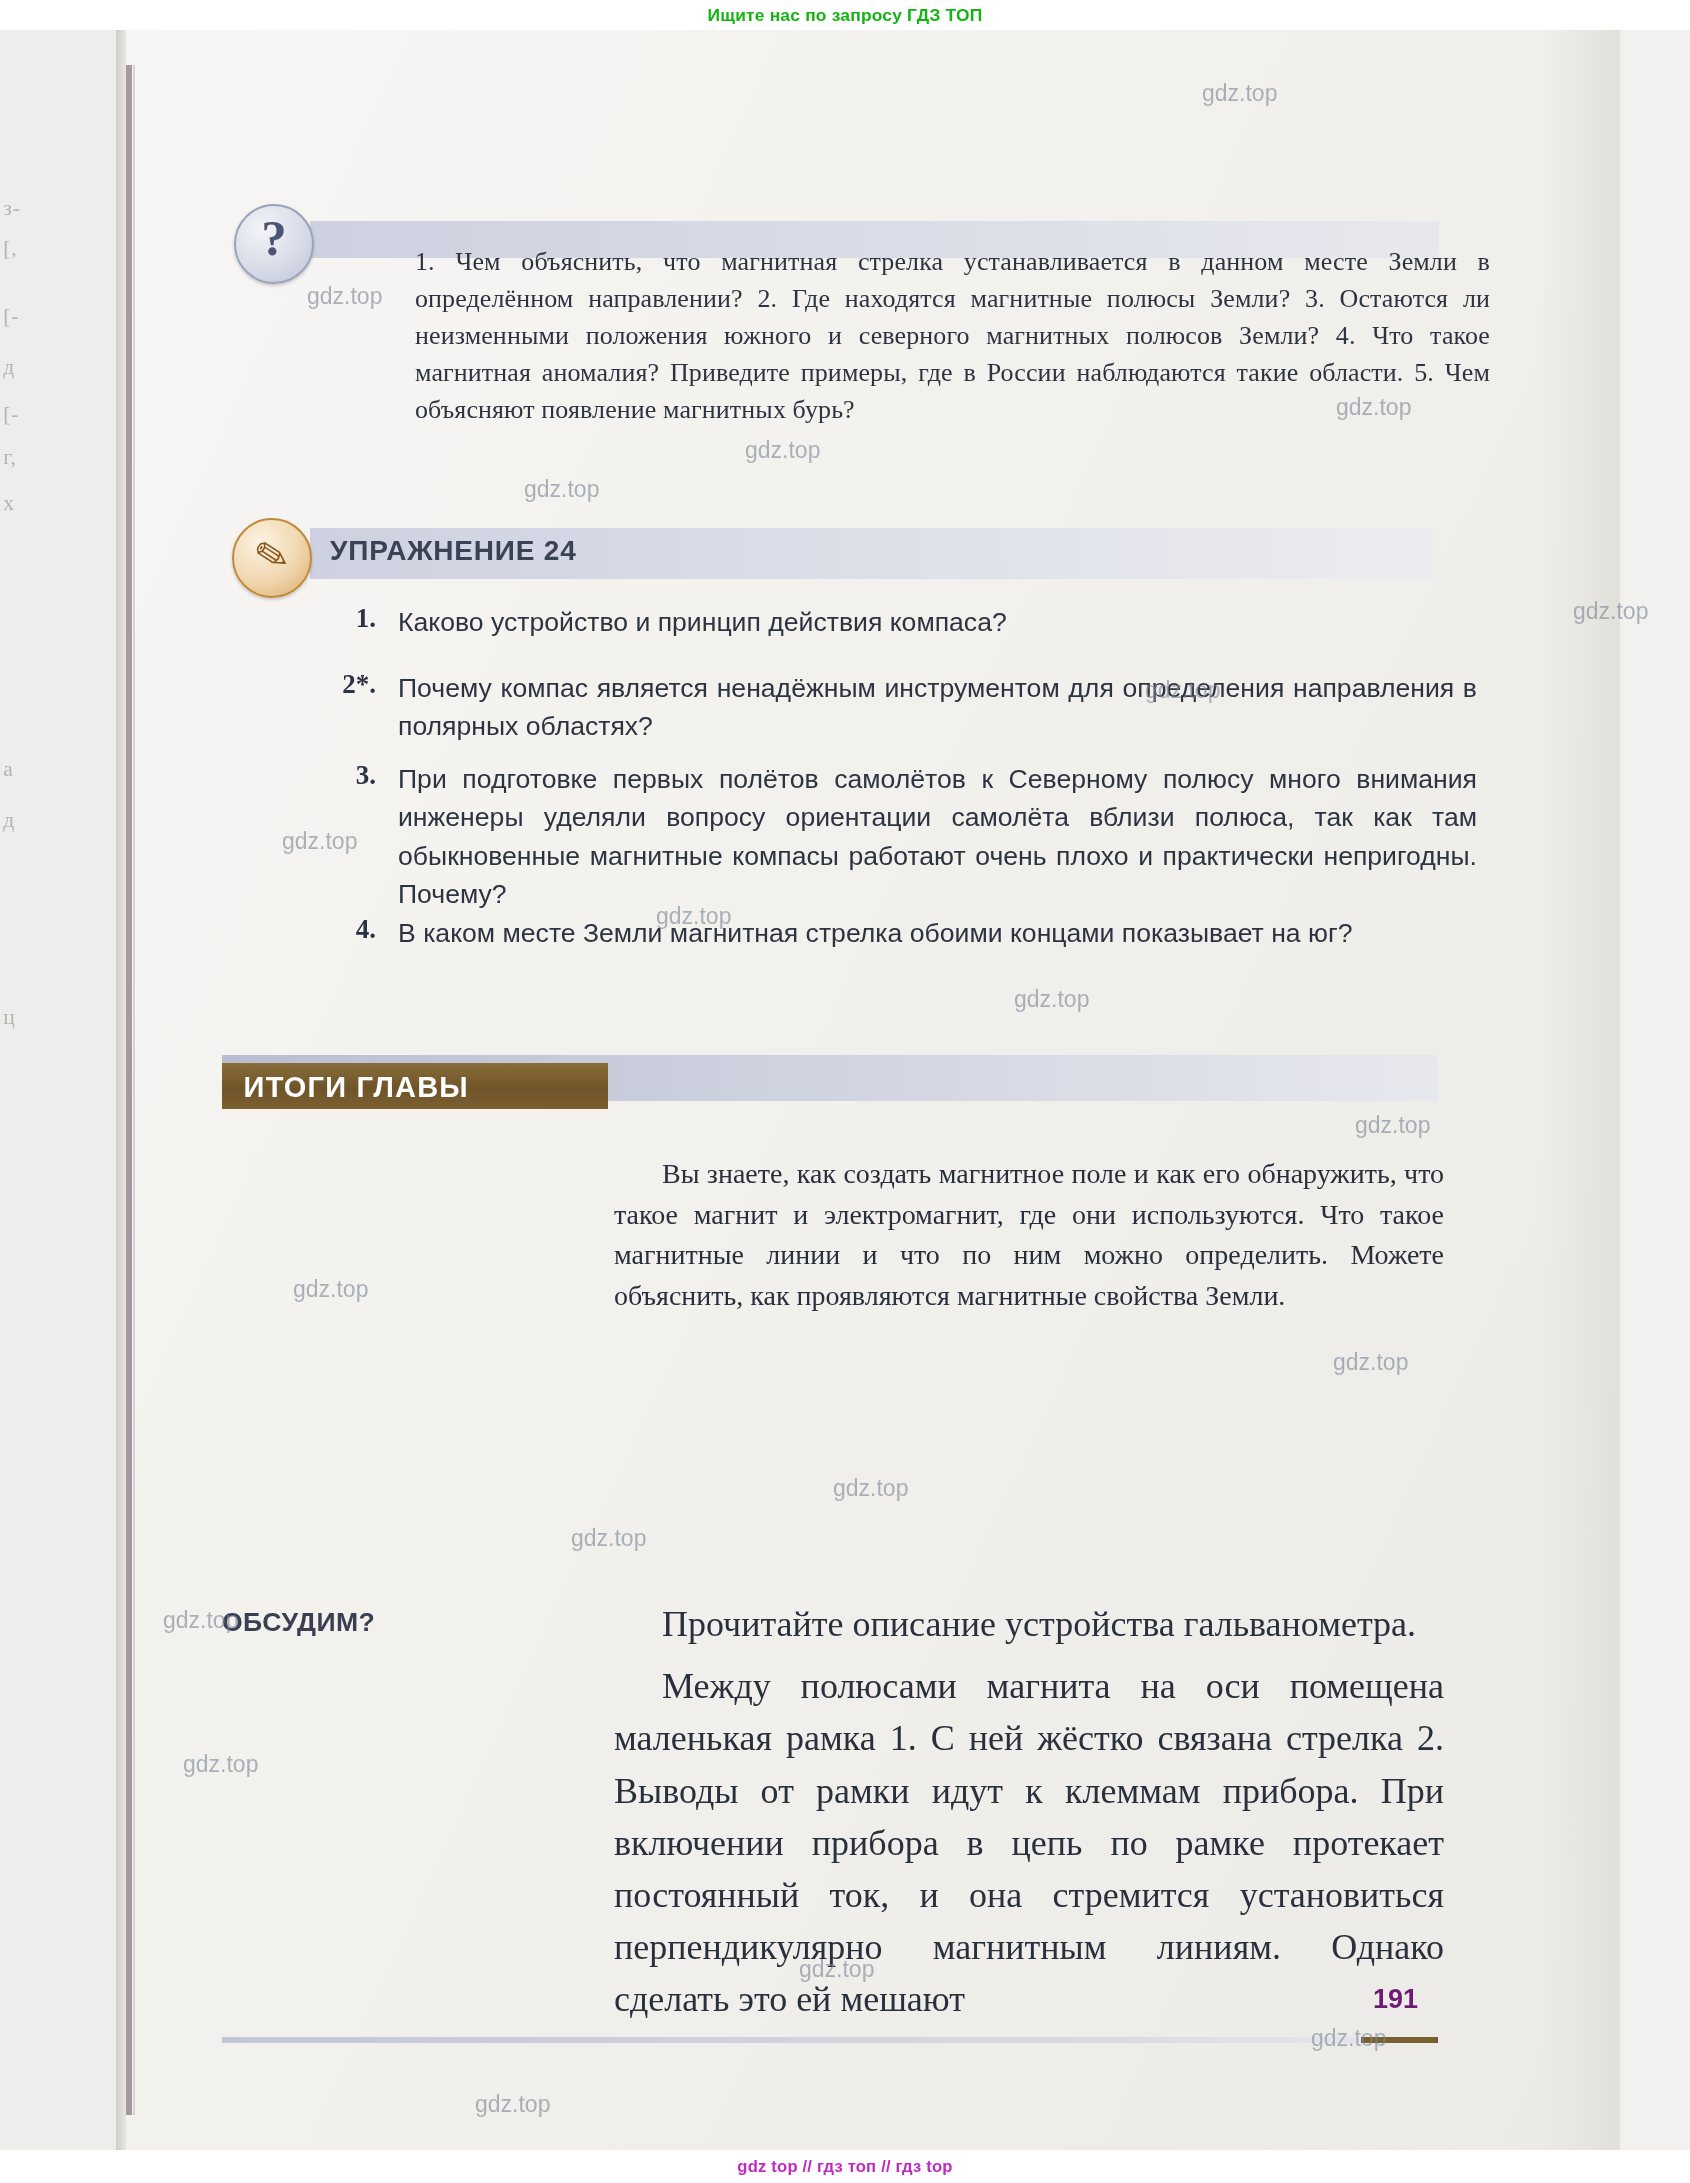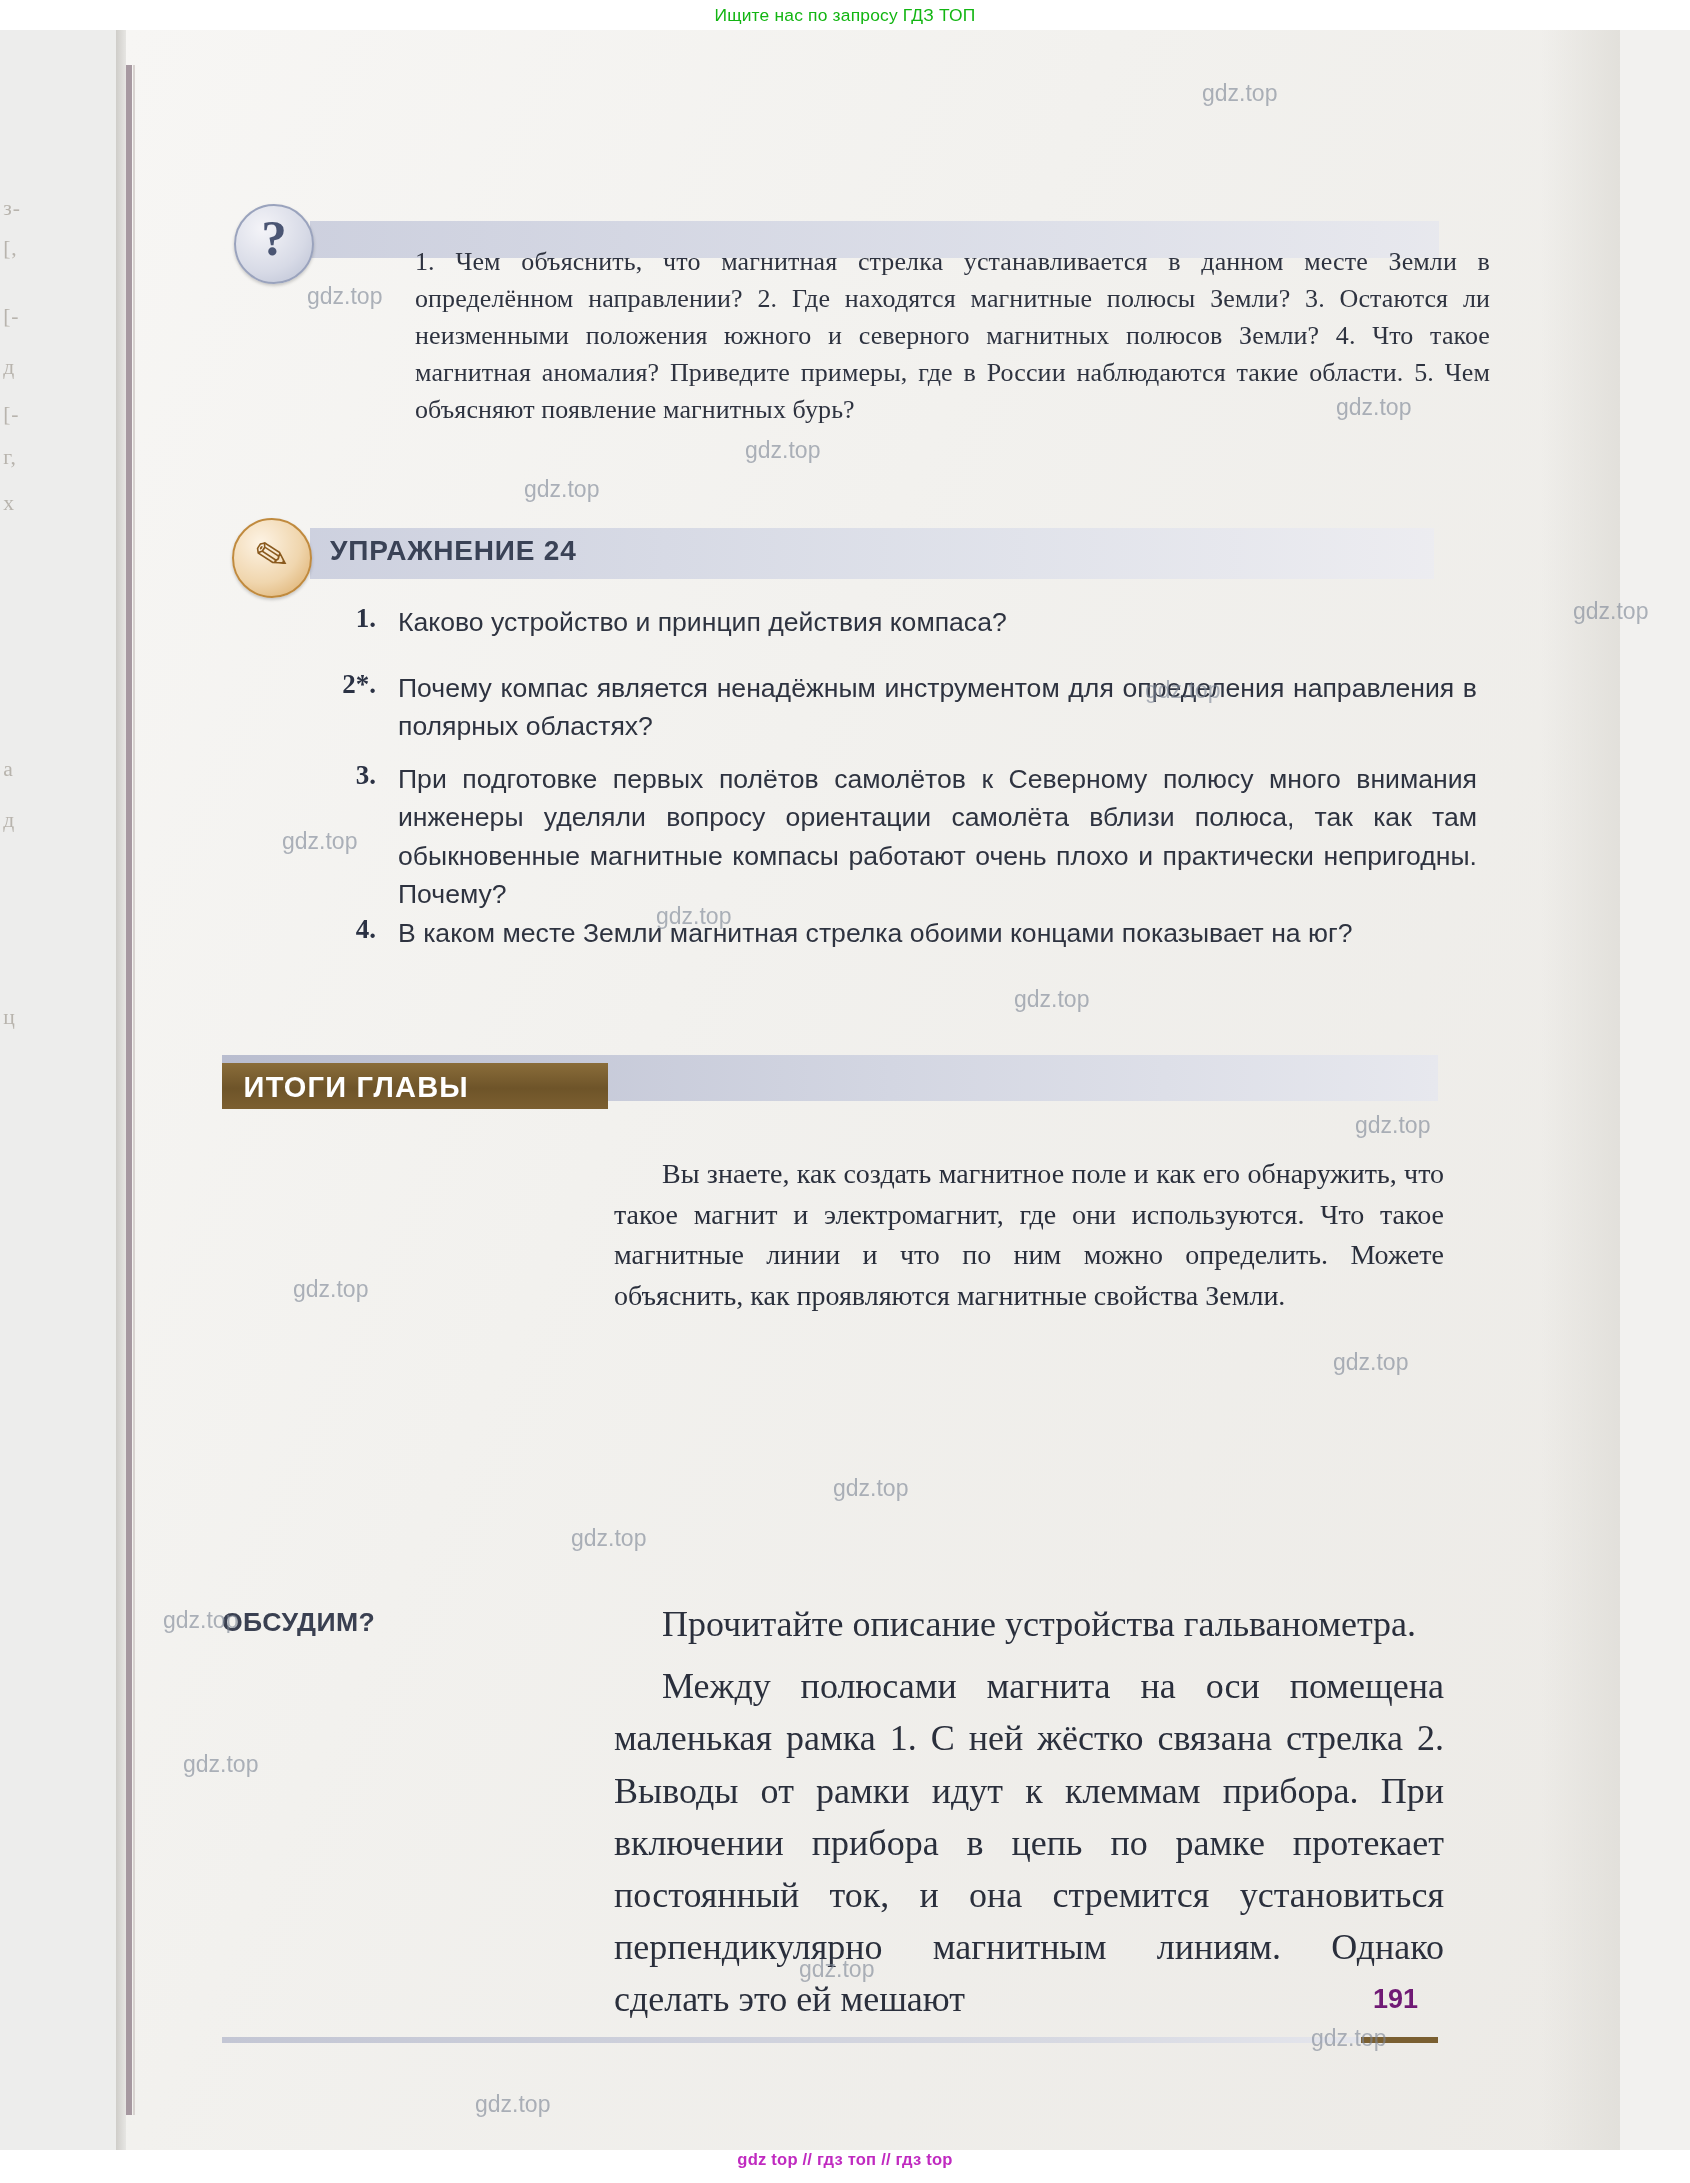--- a/index.html
+++ b/index.html
@@ -23,34 +23,34 @@
     height: 30px;
     background: #ffffff;
     display: flex;
     align-items: center;
     justify-content: center;
     z-index: 40;
   }
   .top-banner span {
     font-family: "Liberation Sans", sans-serif;
     font-size: 17.4px;
-    font-weight: normal;
+    font-weight: bold;
     color: #12b512;
     letter-spacing: 0.2px;
   }
 
   
   .bottom-banner {
     position: absolute;
     bottom: 0; left: 0;
     width: 1690px;
     height: 33px;
     background: #ffffff;
     display: flex;
-    align-items: flex-start;
+    align-items: center;
     justify-content: center;
     z-index: 40;
   }
   .bottom-banner span {
     font-family: "Liberation Sans", sans-serif;
     font-size: 16.6px;
     font-weight: bold;
     color: #c02ac0;
     letter-spacing: 0.2px;
   }

